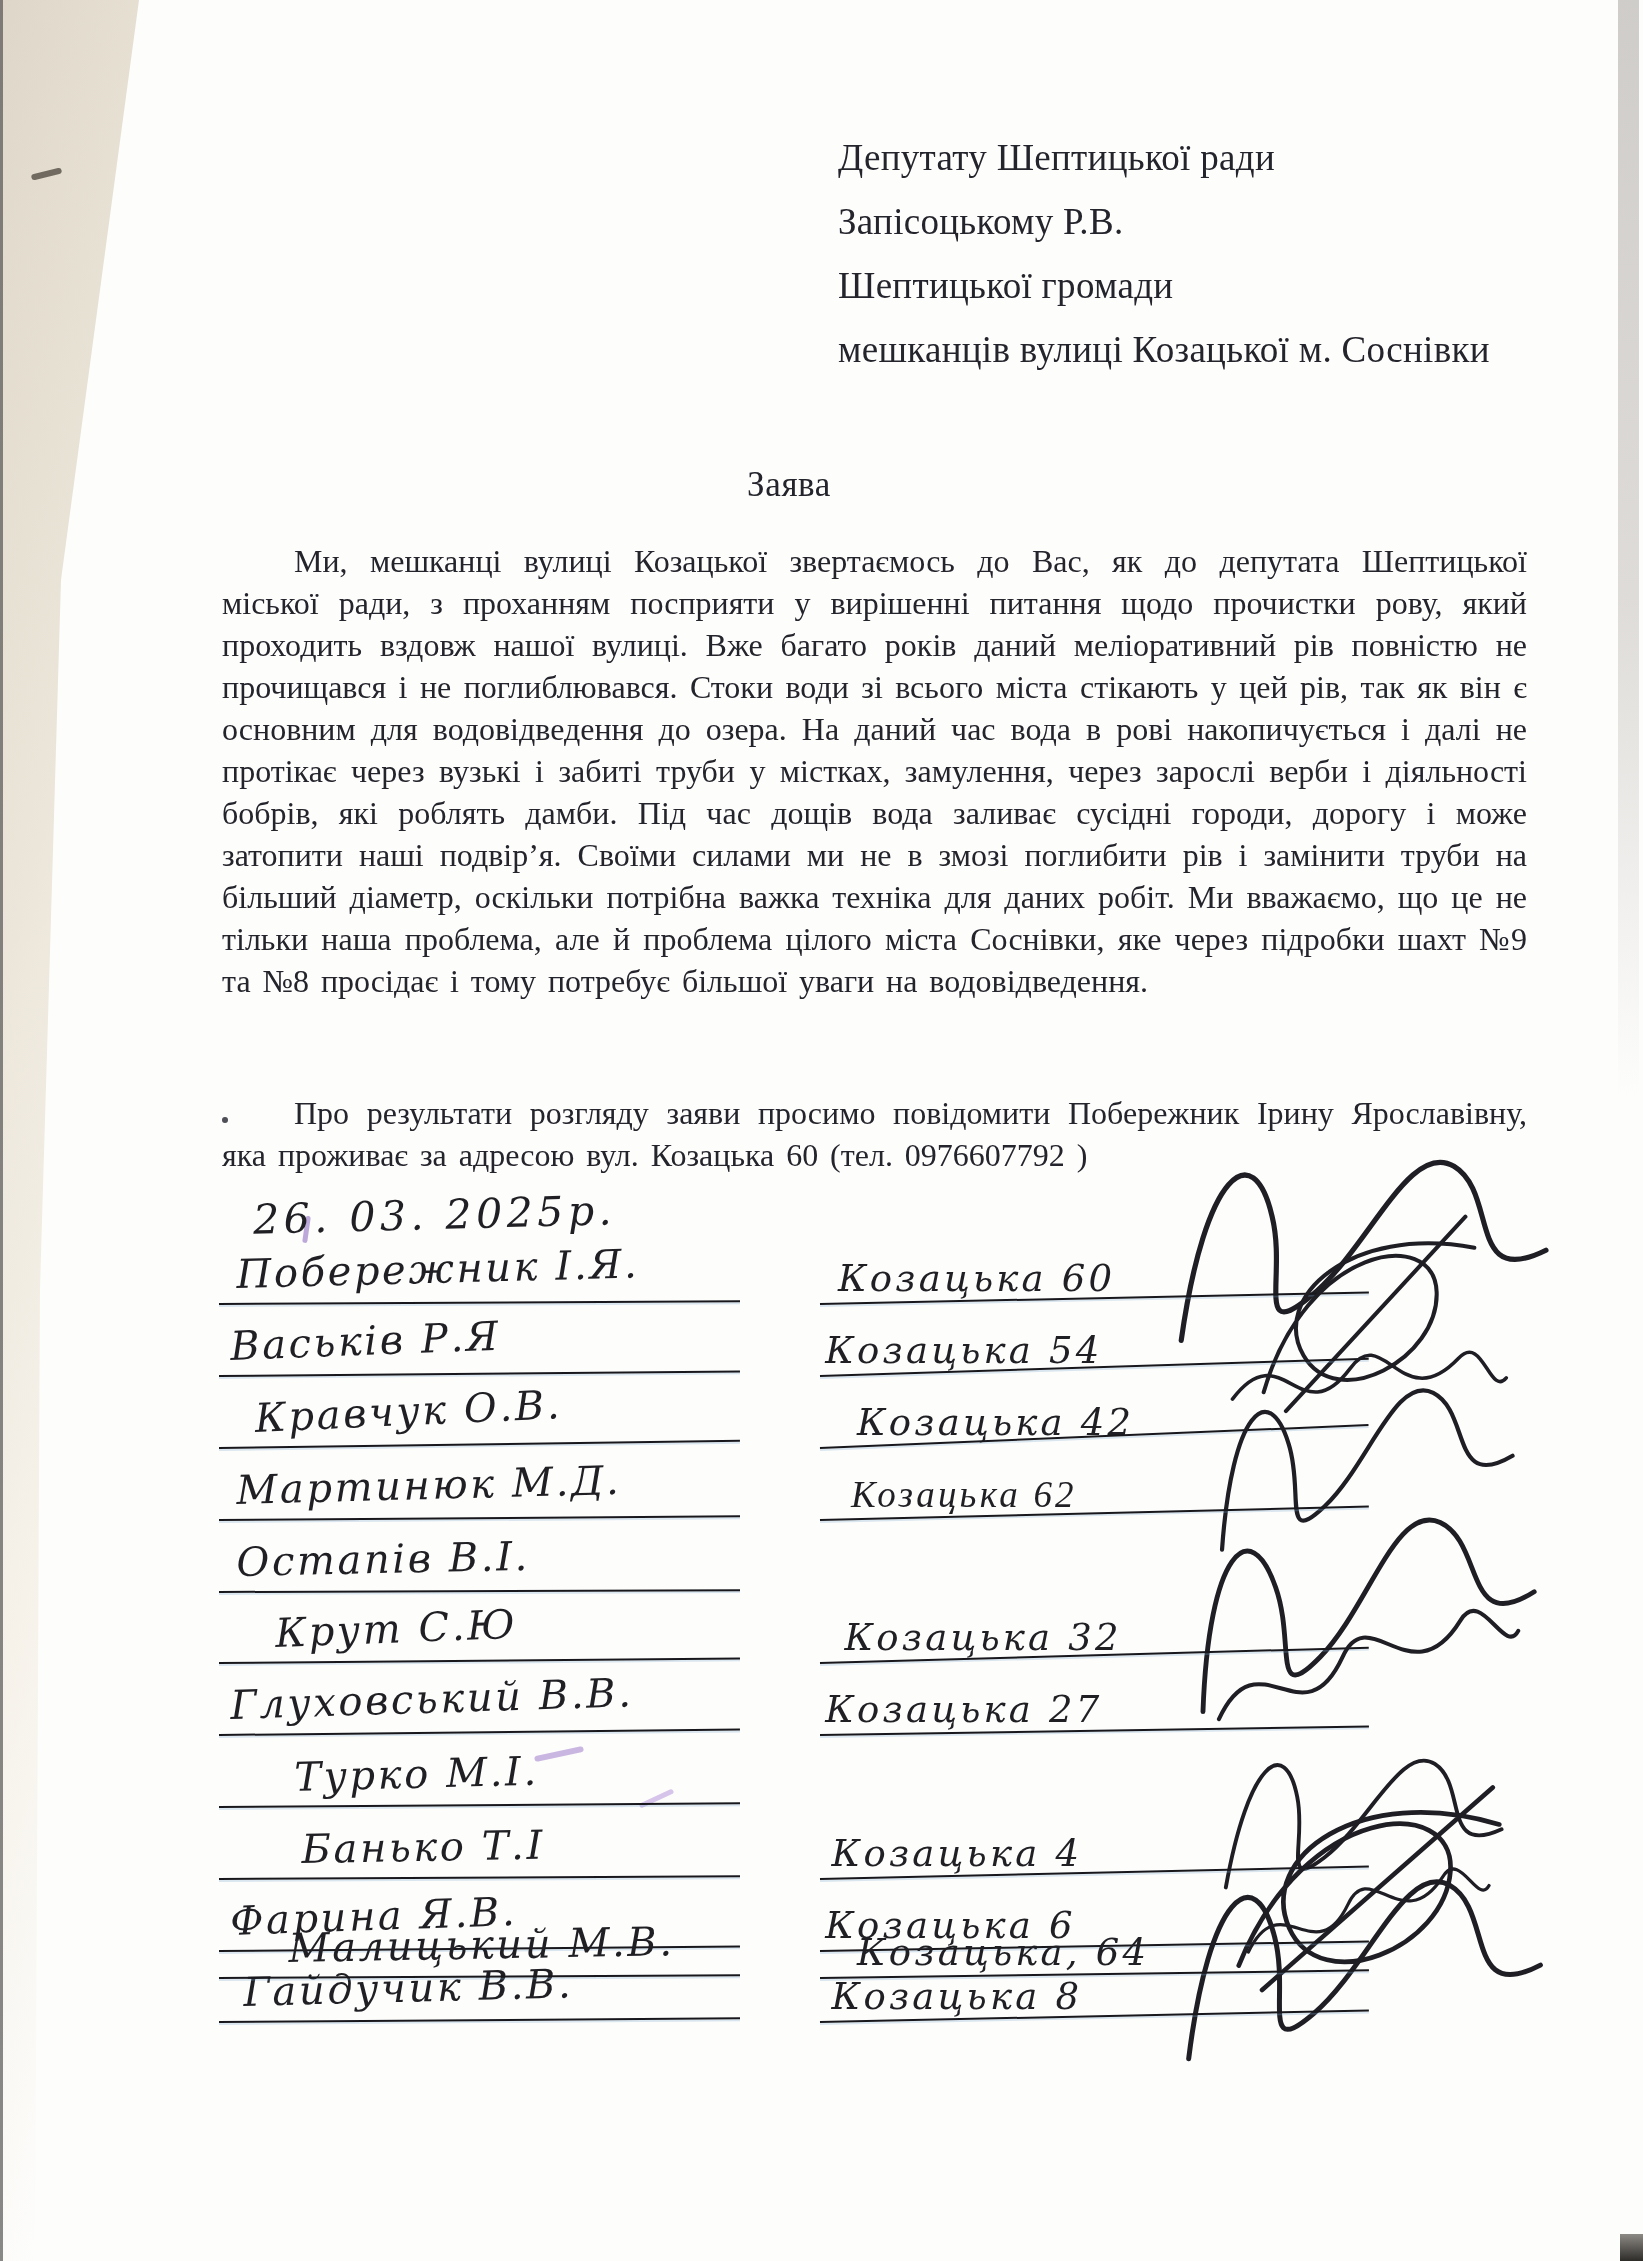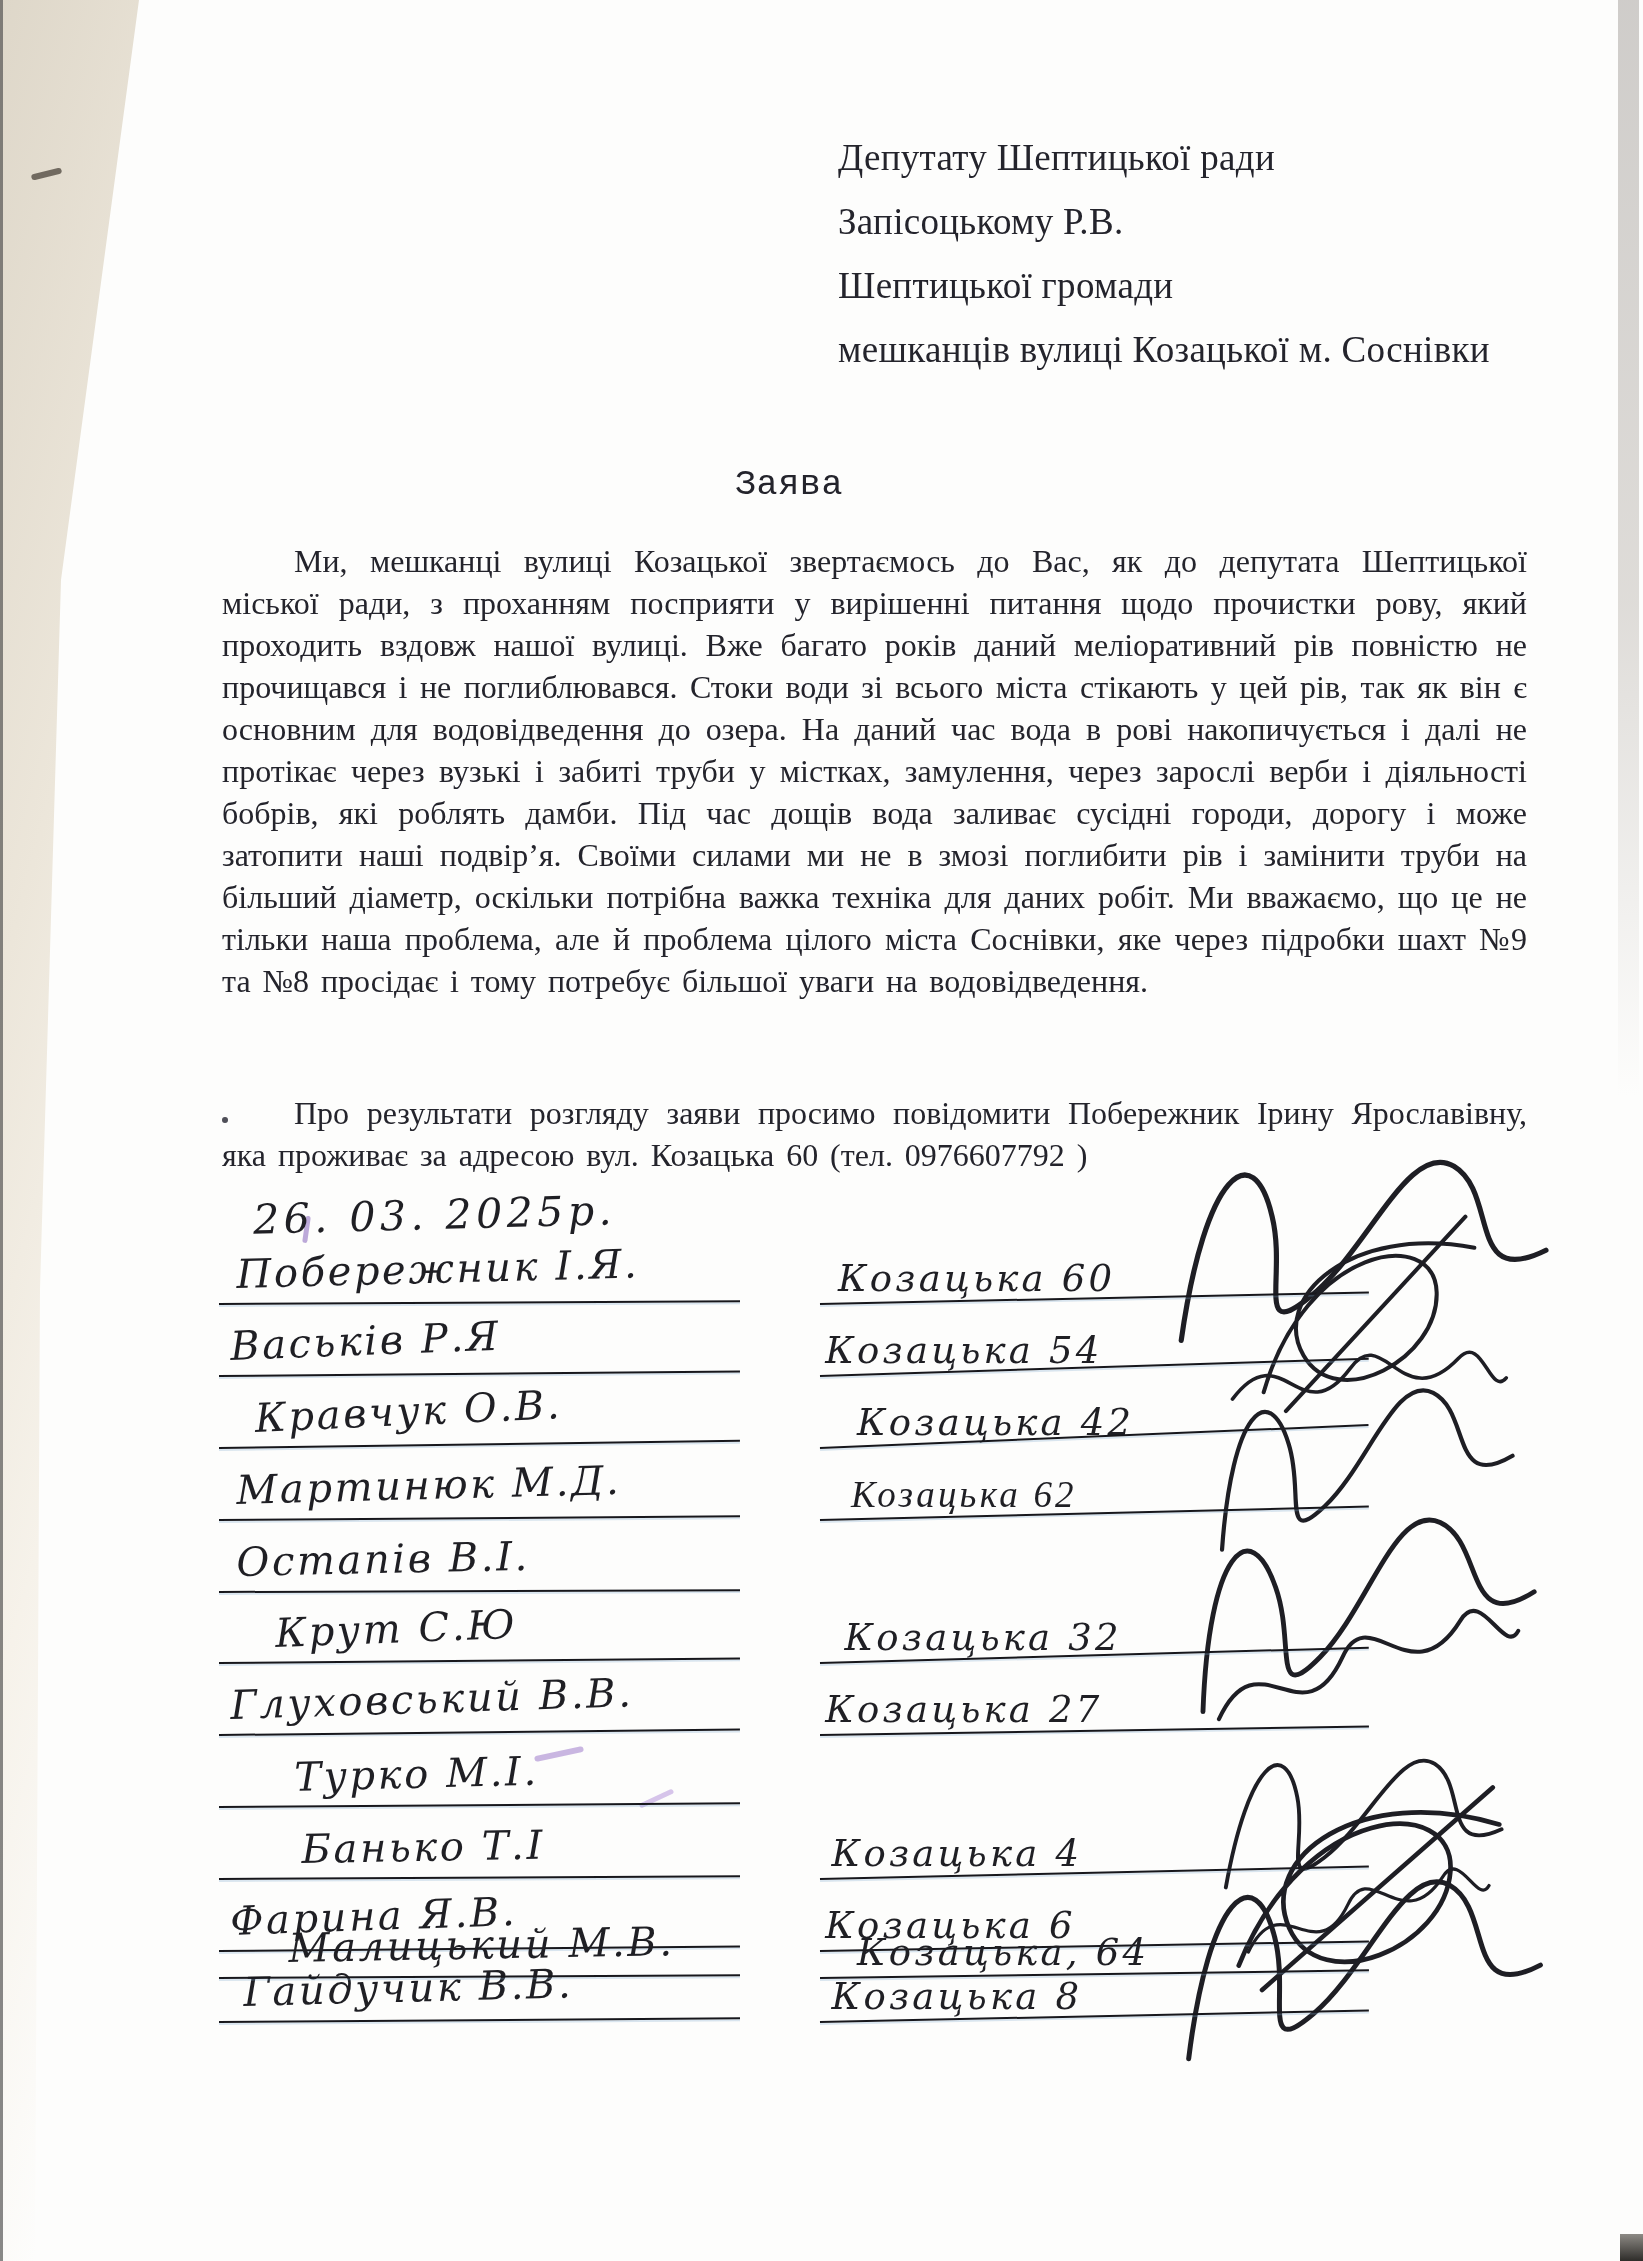--- a/index.html
+++ b/index.html
@@ -44,21 +44,21 @@
     background:#9a6fd0;opacity:.4;transform:rotate(-25deg);}
   .ink-violet-3{position:absolute;left:304px;top:1216px;width:5.2px;height:27px;border-radius:2.6px;
     background:#7b55b5;opacity:.5;transform:rotate(8deg);}
   
   .recipient{
     position:absolute;left:838px;top:126px;width:715px;
     font-size:37px;line-height:64px;letter-spacing:0.3px;
   }
   .title{
     position:absolute;left:222px;top:465px;width:1134px;margin:0;
-    font-size:35px;font-weight:normal;text-align:center;letter-spacing:0.6px;font-family:Liberation Mono, monospace;
+    font-size:35px;font-weight:normal;text-align:center;letter-spacing:0.6px;
   }
   .para{
     position:absolute;left:222px;width:1305px;margin:0;
     font-size:32px;line-height:42px;
     text-align:justify;text-indent:72px;
     word-spacing:3.9px;
   }
   .para1{top:540px;}
   .para2{top:1092px;}
   

